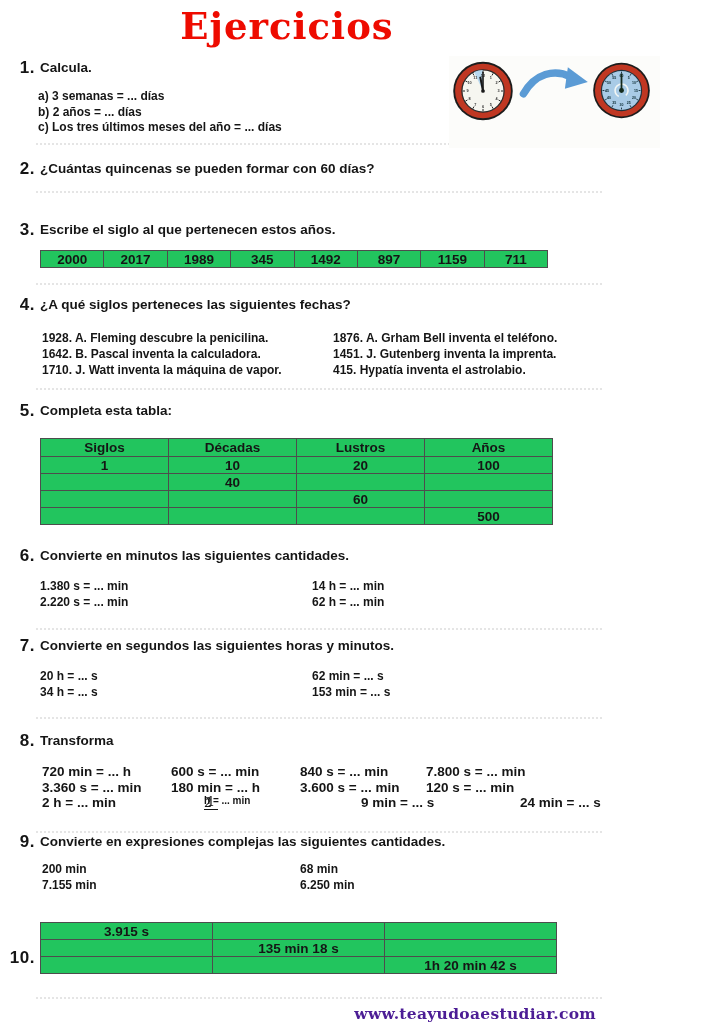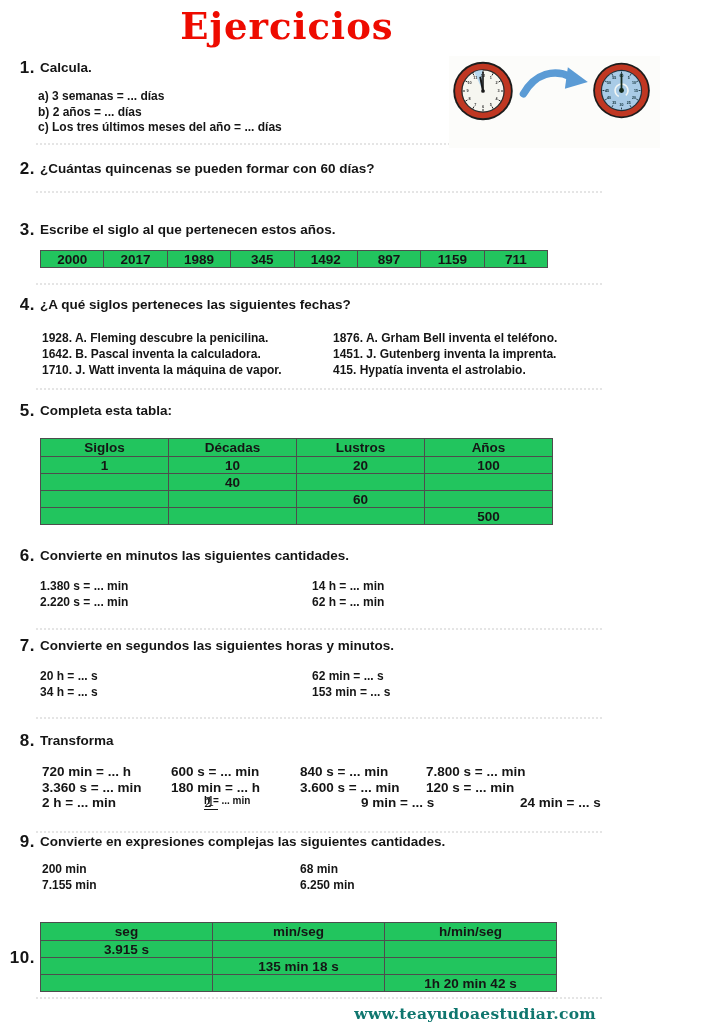--- a/index.html
+++ b/index.html
@@ -30,21 +30,21 @@
   .fnum{display:block;border-bottom:1.3px solid #151515;padding:0 3px 1px 3px;}
   .fden{display:block;padding-top:1px;}
   .fsuffix{font-size:10px;}
   .ghost{position:absolute;left:36px;right:58px;height:0;border-top:2px dotted #bdbdbd;opacity:.38;}
   .clocks{position:absolute;left:449px;top:56px;width:214px;height:92px;background:#fcfcfa;}
   .clocks svg{position:absolute;}
   .clk1{left:2px;top:4px;width:64px;height:62px;}
   .arrow{left:70px;top:8px;width:74px;height:36px;}
   .clk2{left:142px;top:5px;width:61px;height:59px;}
   .footer{position:absolute;top:1004px;right:64px;font-family:"DejaVu Serif",serif;font-weight:800;
-          font-size:15.5px;color:#0f766e;letter-spacing:.3px;}
+          font-size:15.5px;color:#4c1d95;letter-spacing:.3px;}
   svg text{font-family:"Liberation Sans",sans-serif;font-weight:bold;}
 </style>
 </head>
 <body>
 
 <div class="page">
 
   <h1 class="title">Ejercicios</h1>
 
   <div class="ghost" style="top:143px"></div>
@@ -304,25 +304,20 @@
       <span class="r r9">6.250 min</span>
     </div>
   </div>
 
   <div class="exh" style="top:950px">
     <span class="num">10.</span>
     <span class="prompt">Completa la siguiente tabla.</span>
   </div>
   <table class="tbl" style="top:922px;left:40px;width:517px">
     <tbody>
-        <tr>
-      <th>seg</th>
-      <th>min/seg</th>
-      <th>h/min/seg</th>
-    </tr>
     <tr>
       <td>3.915 s</td>
       <td></td>
       <td></td>
     </tr>
     <tr>
       <td></td>
       <td>135 min 18 s</td>
       <td></td>
     </tr>

